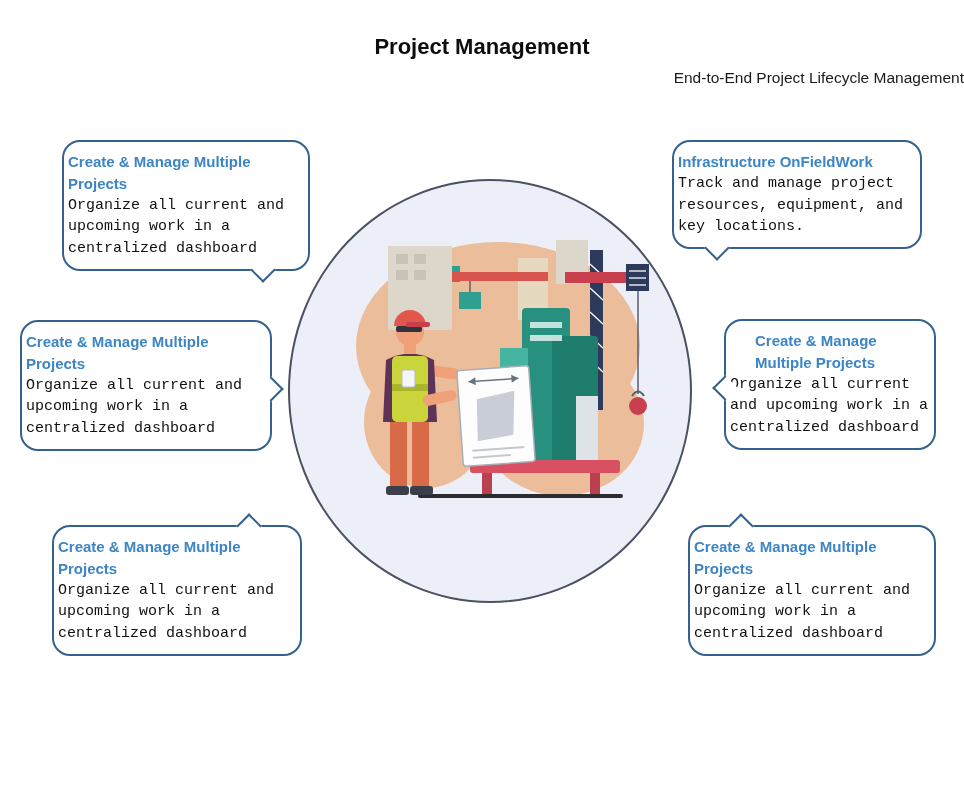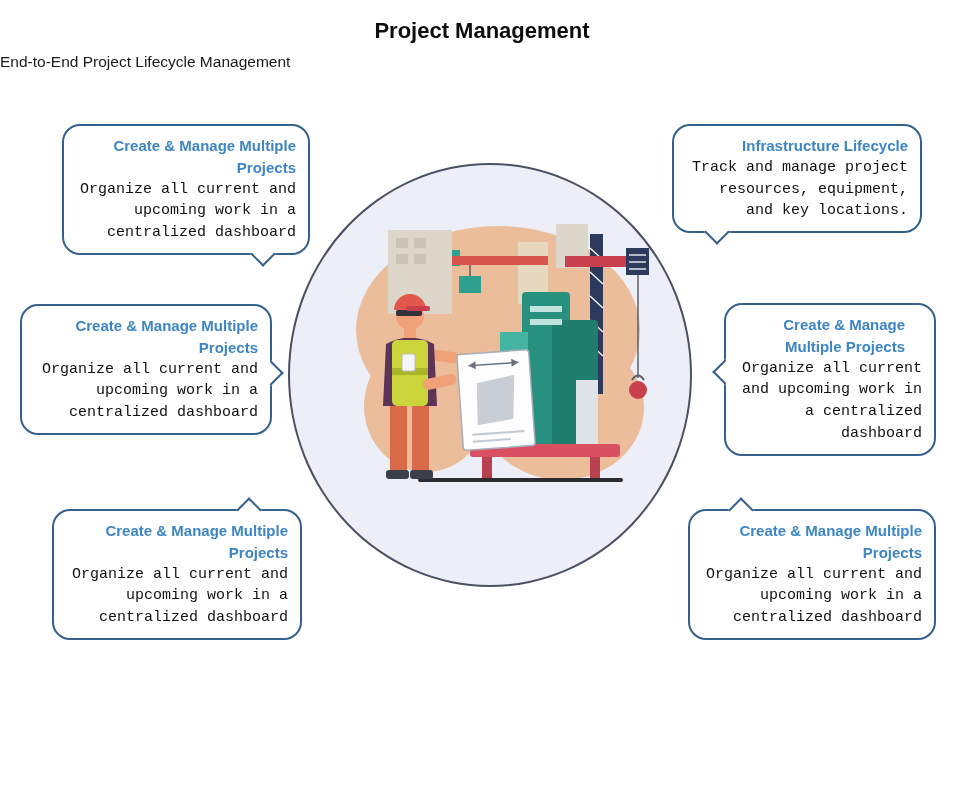--- a/index.html
+++ b/index.html
@@ -1,40 +1,40 @@
 <!DOCTYPE html>
 <html><head>
 <meta charset="utf-8">
 <style>
   html,body { margin:0; padding:0; background:#ffffff; }
   body { font-family:"Liberation Sans", sans-serif; }
   .page {
     position:relative; width:964px; height:664px; background:#ffffff;
-    overflow:hidden; margin:0 auto;
+    overflow:hidden; margin:16px auto;
   }
   .title {
     position:absolute; top:18px; left:0; width:100%;
     text-align:center; font-size:22px; font-weight:bold; color:#0d0d0d;
   }
   .subtitle {
     position:absolute; top:53px; left:0; width:100%;
-    text-align:left; font-size:15.5px; color:#1a1a1a;
+    text-align:right; font-size:15.5px; color:#1a1a1a;
   }
   .circle {
     position:absolute; left:288px; top:163px; width:404px; height:424px;
     border-radius:50%; background:#EDEFF8; border:2px solid #4A5163;
     box-sizing:border-box;
   }
   .illustration {
     position:absolute; left:340px; top:212px; width:310px; height:280px;
   }
   .callout {
     position:absolute; background:#ffffff; border:2px solid #35618E;
-    border-radius:18px; padding:9px 12px; box-sizing:border-box;
-    text-align:right; font-size:15px; line-height:1.45; z-index:3;
+    border-radius:18px; padding:9px 4px; box-sizing:border-box;
+    text-align:left; font-size:15px; line-height:1.45; z-index:3;
   }
   .callout-title { color:#3D85C4; font-weight:bold; }
   .callout-body  { color:#111111;font-family:Liberation Mono, monospace; }
   .pos-tl { left:62px;  top:124px; width:248px; }
   .pos-tr { left:672px; top:124px; width:250px; }
   .pos-ml { left:20px;  top:304px; width:252px; }
   .pos-mr { left:724px; top:303px; width:212px; }
   .pos-bl { left:52px;  top:509px; width:250px; }
   .pos-br { left:688px; top:509px; width:248px; }
   .pos-mr .callout-title { max-width:150px; margin:0 auto; }
@@ -154,21 +154,21 @@
     </g>
   </svg>
 
   <div class="callout pos-tl">
     <div class="callout-title">Create &amp; Manage Multiple Projects</div>
     <div class="callout-body">Organize all current and upcoming work in a centralized dashboard</div>
     <span class="tail tail-down"></span>
   </div>
 
   <div class="callout pos-tr">
-    <div class="callout-title">Infrastructure Lifecycle</div>
+    <div class="callout-title">Infrastructure OnFieldWork</div>
     <div class="callout-body">Track and manage project resources, equipment, and key locations.</div>
     <span class="tail tail-down"></span>
   </div>
 
   <div class="callout pos-ml">
     <div class="callout-title">Create &amp; Manage Multiple Projects</div>
     <div class="callout-body">Organize all current and upcoming work in a centralized dashboard</div>
     <span class="tail tail-right"></span>
   </div>
 

